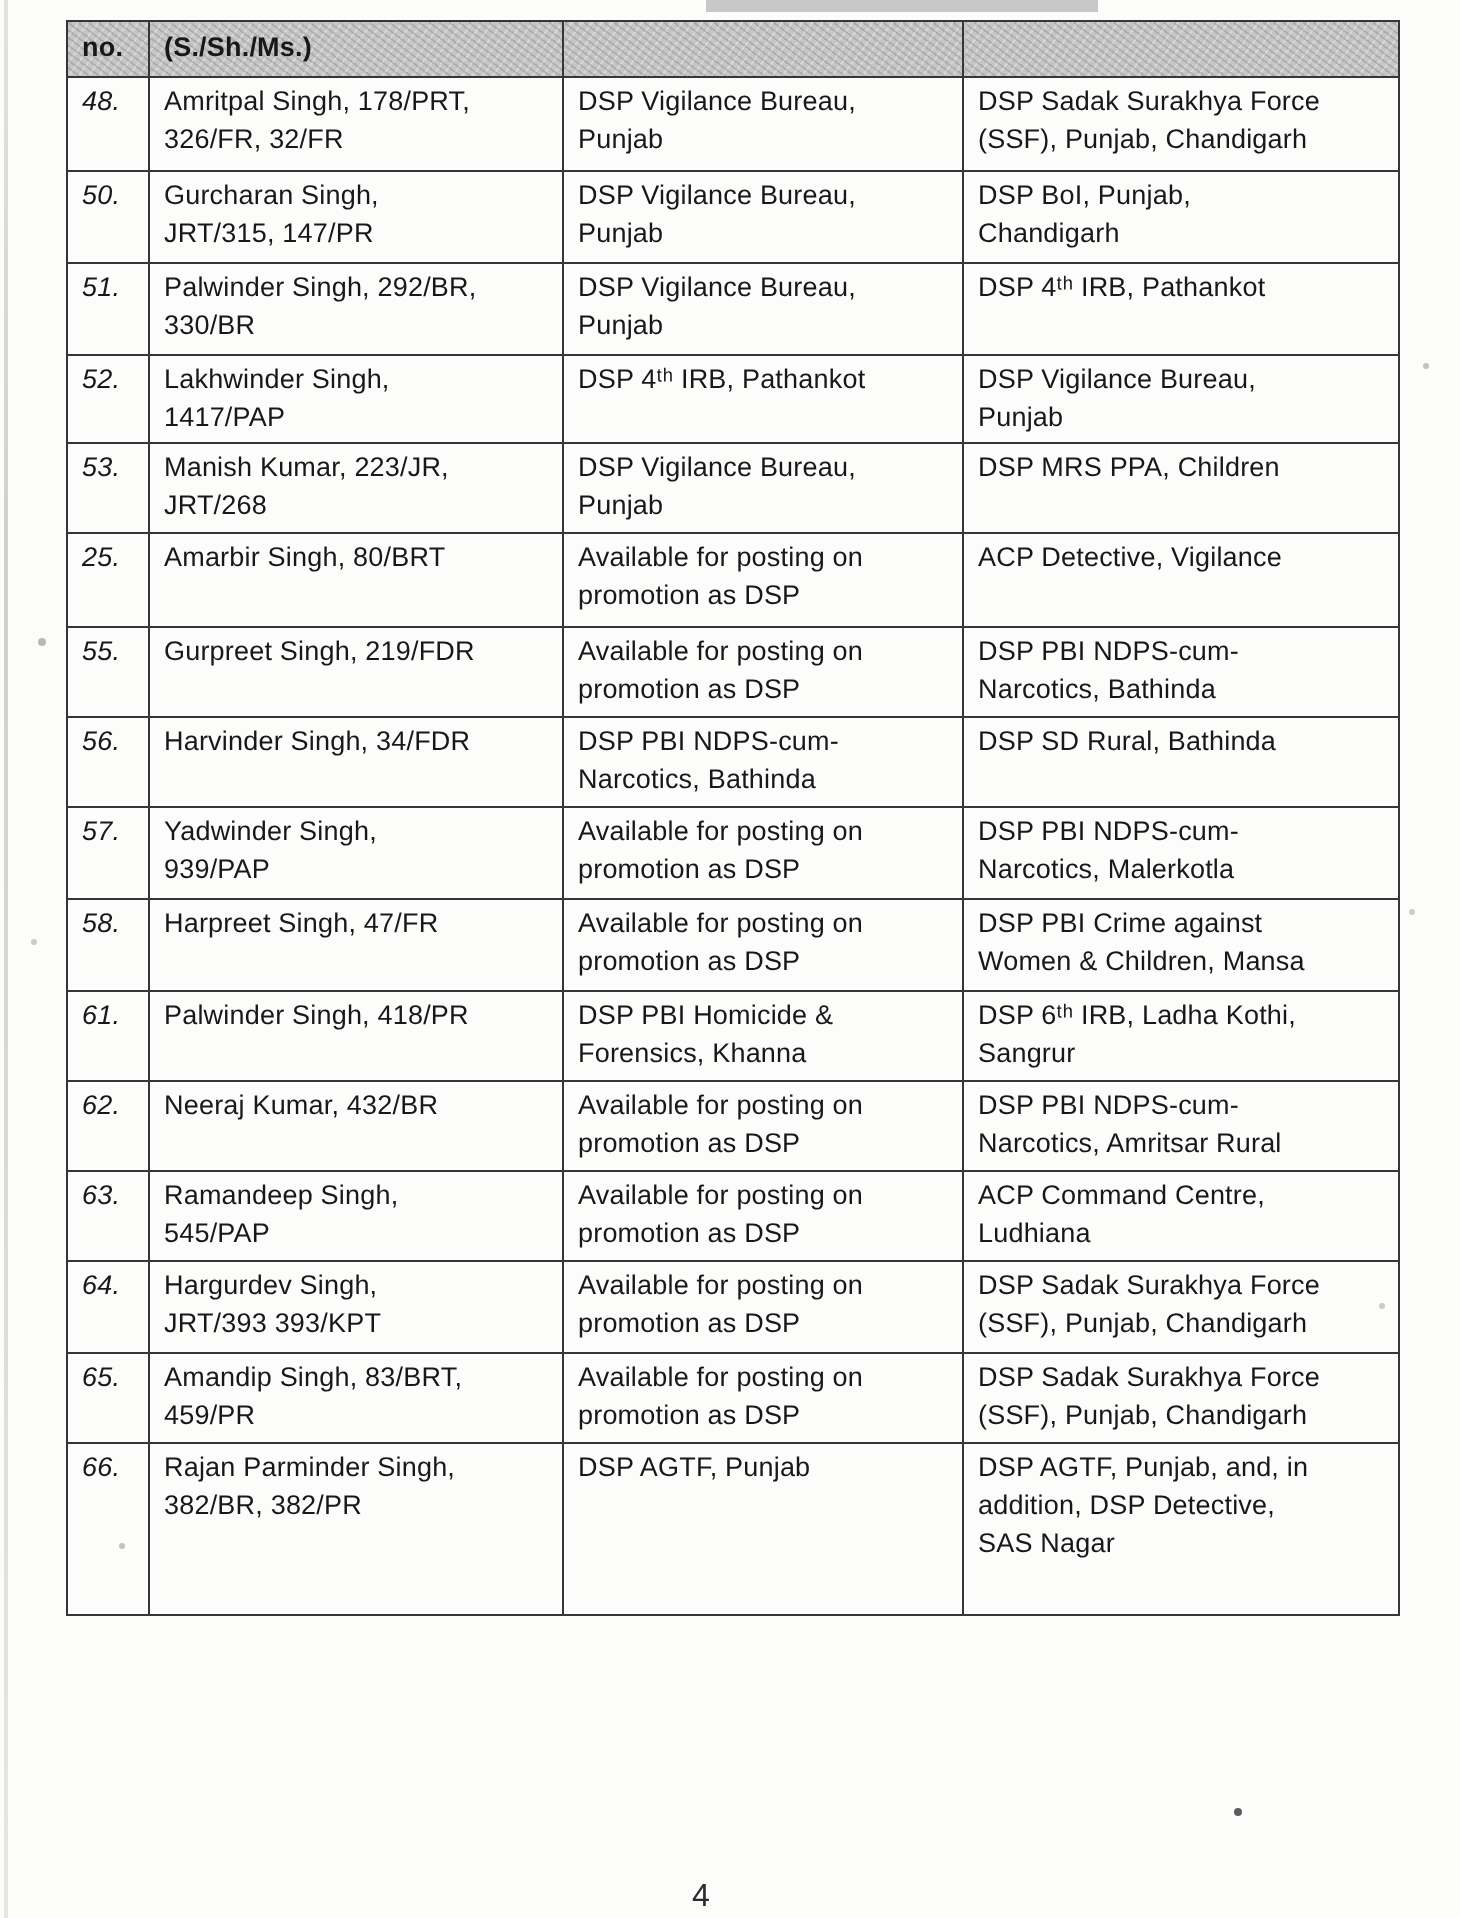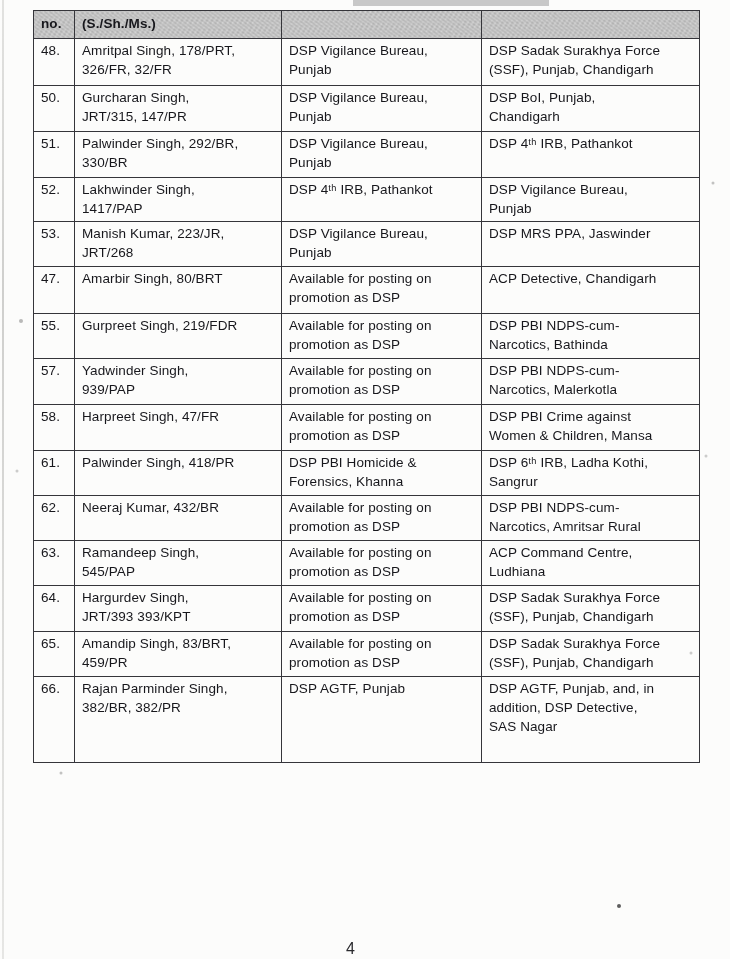--- a/index.html
+++ b/index.html
@@ -45,21 +45,21 @@
   table.postings thead th {
     text-align: left;
     font-weight: 700;
     height: 22px;
     padding-top: 3px;
     background-color: #c6c6c6;
     background-image:
       repeating-linear-gradient(37deg, rgba(30,30,30,0.14) 0 1px, transparent 1px 3px),
       repeating-linear-gradient(-53deg, rgba(255,255,255,0.28) 0 1px, transparent 1px 4px);
   }
-  td.c-serial { padding-left: 8px; }
+  td.c-serial { padding-left: 8px; font-style: italic; }
   .page-number {
     position: absolute; left: 346px; top: 940px;
     font-size: 16px; color: #2a2a2e;
   }
   .scan-specks {
     position: absolute; left: 0; top: 0; width: 2px; height: 2px;
     background: transparent; border-radius: 50%;
     box-shadow:
       20px 320px 0 1px rgba(60,60,60,0.35),
       712px 182px 0 0.5px rgba(60,60,60,0.3),
@@ -127,36 +127,43 @@
         <td>DSP 4ᵗʰ IRB, Pathankot</td>
         <td>DSP Vigilance Bureau,
 Punjab</td>
       </tr>
       <tr style="height:45px">
         <td class="c-serial">53.</td>
         <td>Manish Kumar, 223/JR,
 JRT/268</td>
         <td>DSP Vigilance Bureau,
 Punjab</td>
-        <td>DSP MRS PPA, Jaswinder</td>
+        <td>DSP MRS PPA, Children</td>
       </tr>
       <tr style="height:47px">
-        <td class="c-serial">47.</td>
+        <td class="c-serial">25.</td>
         <td>Amarbir Singh, 80/BRT</td>
         <td>Available for posting on
 promotion as DSP</td>
-        <td>ACP Detective, Chandigarh</td>
+        <td>ACP Detective, Vigilance</td>
       </tr>
       <tr style="height:45px">
         <td class="c-serial">55.</td>
         <td>Gurpreet Singh, 219/FDR</td>
         <td>Available for posting on
 promotion as DSP</td>
         <td>DSP PBI NDPS-cum-
 Narcotics, Bathinda</td>
+      </tr>
+      <tr style="height:45px">
+        <td class="c-serial">56.</td>
+        <td>Harvinder Singh, 34/FDR</td>
+        <td>DSP PBI NDPS-cum-
+Narcotics, Bathinda</td>
+        <td>DSP SD Rural, Bathinda</td>
       </tr>
       <tr style="height:46px">
         <td class="c-serial">57.</td>
         <td>Yadwinder Singh,
 939/PAP</td>
         <td>Available for posting on
 promotion as DSP</td>
         <td>DSP PBI NDPS-cum-
 Narcotics, Malerkotla</td>
       </tr>

